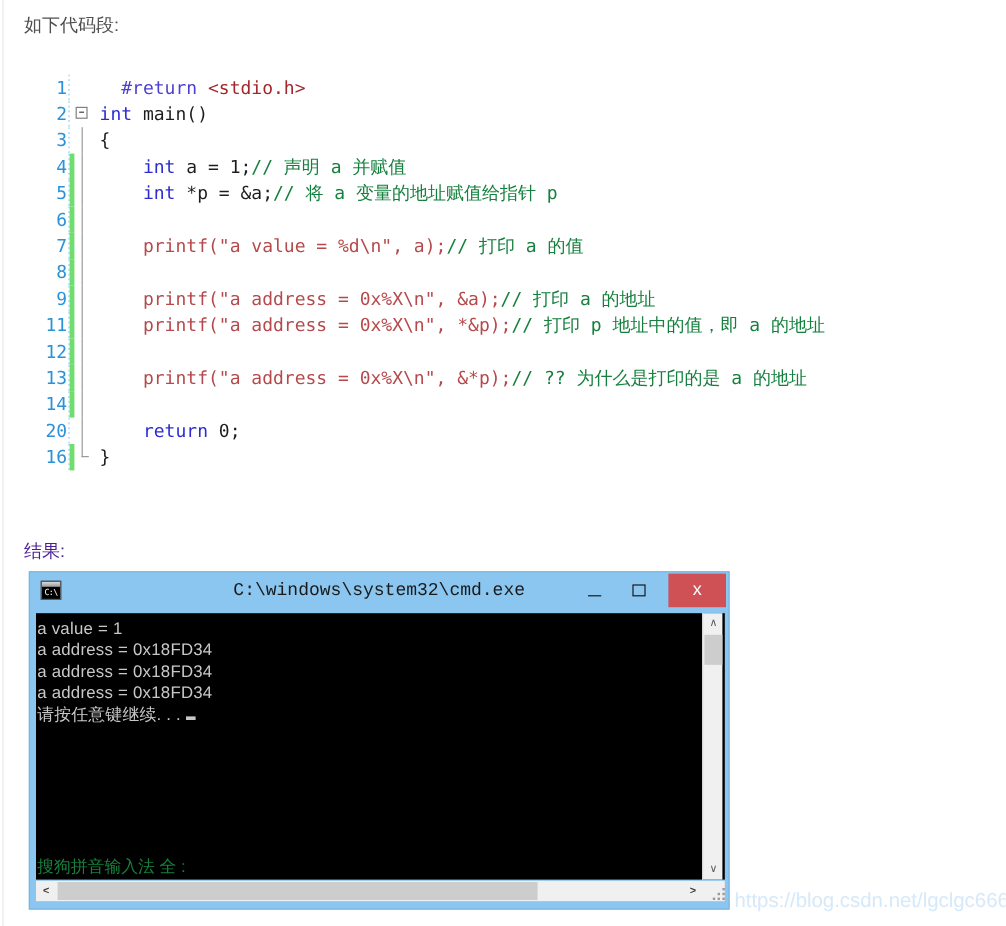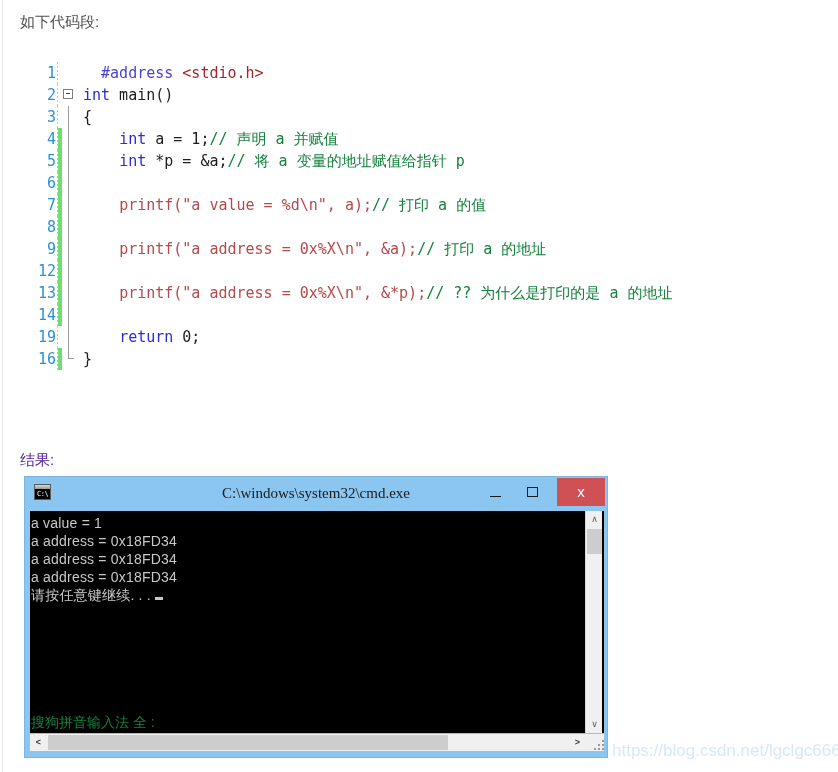--- a/index.html
+++ b/index.html
@@ -199,21 +199,21 @@
   .cmd-title {
     position: absolute;
     left: 0;
     top: 0;
     width: 100%;
     height: 32px;
     line-height: 32px;
     text-align: center;
     font-size: 15px;
     color: #1a1a1a;
-    font-family: Liberation Serif, serif;
+    font-family: Liberation Mono, monospace;
     white-space: pre;
   }
   .win-btn {
     position: absolute;
     top: 1px;
     height: 28px;
     line-height: 28px;
     text-align: center;
     font-family: "Liberation Sans", sans-serif;
     font-size: 14px;
@@ -373,33 +373,34 @@
   }
 </style>
 </head>
 <body>
 
 <div class="page-rule"></div>
 
 <div class="intro-text">如下代码段:</div>
 
 <div class="code-block" id="code-block">
-    <div class="code-line"><span class="gutter-num">1</span><span class="gutter-sep"></span><span class="fold-col"></span><span class="code-text"><span class="tok-plain">  </span><span class="tok-pre">#address</span><span class="tok-plain"> </span><span class="tok-hdr">&lt;stdio.h&gt;</span></span></div>
+    <div class="code-line"><span class="gutter-num">1</span><span class="gutter-sep"></span><span class="fold-col"></span><span class="code-text"><span class="tok-plain">  </span><span class="tok-pre">#return</span><span class="tok-plain"> </span><span class="tok-hdr">&lt;stdio.h&gt;</span></span></div>
     <div class="code-line"><span class="gutter-num">2</span><span class="gutter-sep"></span><span class="fold-col"><span class="boxminus"></span></span><span class="code-text"><span class="tok-kw">int</span><span class="tok-plain"> main()</span></span></div>
     <div class="code-line"><span class="gutter-num">3</span><span class="gutter-sep"></span><span class="fold-col"><span class="vline"></span></span><span class="code-text"><span class="tok-plain">{</span></span></div>
     <div class="code-line"><span class="gutter-num">4</span><span class="gutter-sep changed"></span><span class="fold-col"><span class="vline"></span></span><span class="code-text"><span class="tok-plain">    </span><span class="tok-kw">int</span><span class="tok-plain"> a = 1;</span><span class="tok-cmt">// 声明 a 并赋值</span></span></div>
     <div class="code-line"><span class="gutter-num">5</span><span class="gutter-sep changed"></span><span class="fold-col"><span class="vline"></span></span><span class="code-text"><span class="tok-plain">    </span><span class="tok-kw">int</span><span class="tok-plain"> *p = &amp;a;</span><span class="tok-cmt">// 将 a 变量的地址赋值给指针 p</span></span></div>
     <div class="code-line"><span class="gutter-num">6</span><span class="gutter-sep changed"></span><span class="fold-col"><span class="vline"></span></span><span class="code-text"><span class="tok-plain"></span></span></div>
     <div class="code-line"><span class="gutter-num">7</span><span class="gutter-sep changed"></span><span class="fold-col"><span class="vline"></span></span><span class="code-text"><span class="tok-plain">    </span><span class="tok-str">printf("a value = %d\n", a);</span><span class="tok-cmt">// 打印 a 的值</span></span></div>
     <div class="code-line"><span class="gutter-num">8</span><span class="gutter-sep changed"></span><span class="fold-col"><span class="vline"></span></span><span class="code-text"><span class="tok-plain"></span></span></div>
     <div class="code-line"><span class="gutter-num">9</span><span class="gutter-sep changed"></span><span class="fold-col"><span class="vline"></span></span><span class="code-text"><span class="tok-plain">    </span><span class="tok-str">printf("a address = 0x%X\n", &amp;a);</span><span class="tok-cmt">// 打印 a 的地址</span></span></div>
+    <div class="code-line"><span class="gutter-num">11</span><span class="gutter-sep changed"></span><span class="fold-col"><span class="vline"></span></span><span class="code-text"><span class="tok-plain">    </span><span class="tok-str">printf("a address = 0x%X\n", *&amp;p);</span><span class="tok-cmt">// 打印 p 地址中的值，即 a 的地址</span></span></div>
     <div class="code-line"><span class="gutter-num">12</span><span class="gutter-sep changed"></span><span class="fold-col"><span class="vline"></span></span><span class="code-text"><span class="tok-plain"></span></span></div>
     <div class="code-line"><span class="gutter-num">13</span><span class="gutter-sep changed"></span><span class="fold-col"><span class="vline"></span></span><span class="code-text"><span class="tok-plain">    </span><span class="tok-str">printf("a address = 0x%X\n", &amp;*p);</span><span class="tok-cmt">// ?? 为什么是打印的是 a 的地址</span></span></div>
     <div class="code-line"><span class="gutter-num">14</span><span class="gutter-sep changed"></span><span class="fold-col"><span class="vline"></span></span><span class="code-text"><span class="tok-plain"></span></span></div>
-    <div class="code-line"><span class="gutter-num">19</span><span class="gutter-sep"></span><span class="fold-col"><span class="vline"></span></span><span class="code-text"><span class="tok-plain">    </span><span class="tok-kw">return</span><span class="tok-plain"> 0;</span></span></div>
+    <div class="code-line"><span class="gutter-num">20</span><span class="gutter-sep"></span><span class="fold-col"><span class="vline"></span></span><span class="code-text"><span class="tok-plain">    </span><span class="tok-kw">return</span><span class="tok-plain"> 0;</span></span></div>
     <div class="code-line"><span class="gutter-num">16</span><span class="gutter-sep changed"></span><span class="fold-col"><span class="endhook"></span></span><span class="code-text"><span class="tok-plain">}</span></span></div>
   </div>
 
 <div class="result-text">结果:</div>
 
 <div class="cmd-window">
 
   <div class="cmd-titlebar">
     <div class="cmd-icon">
       <div class="bar"></div>

